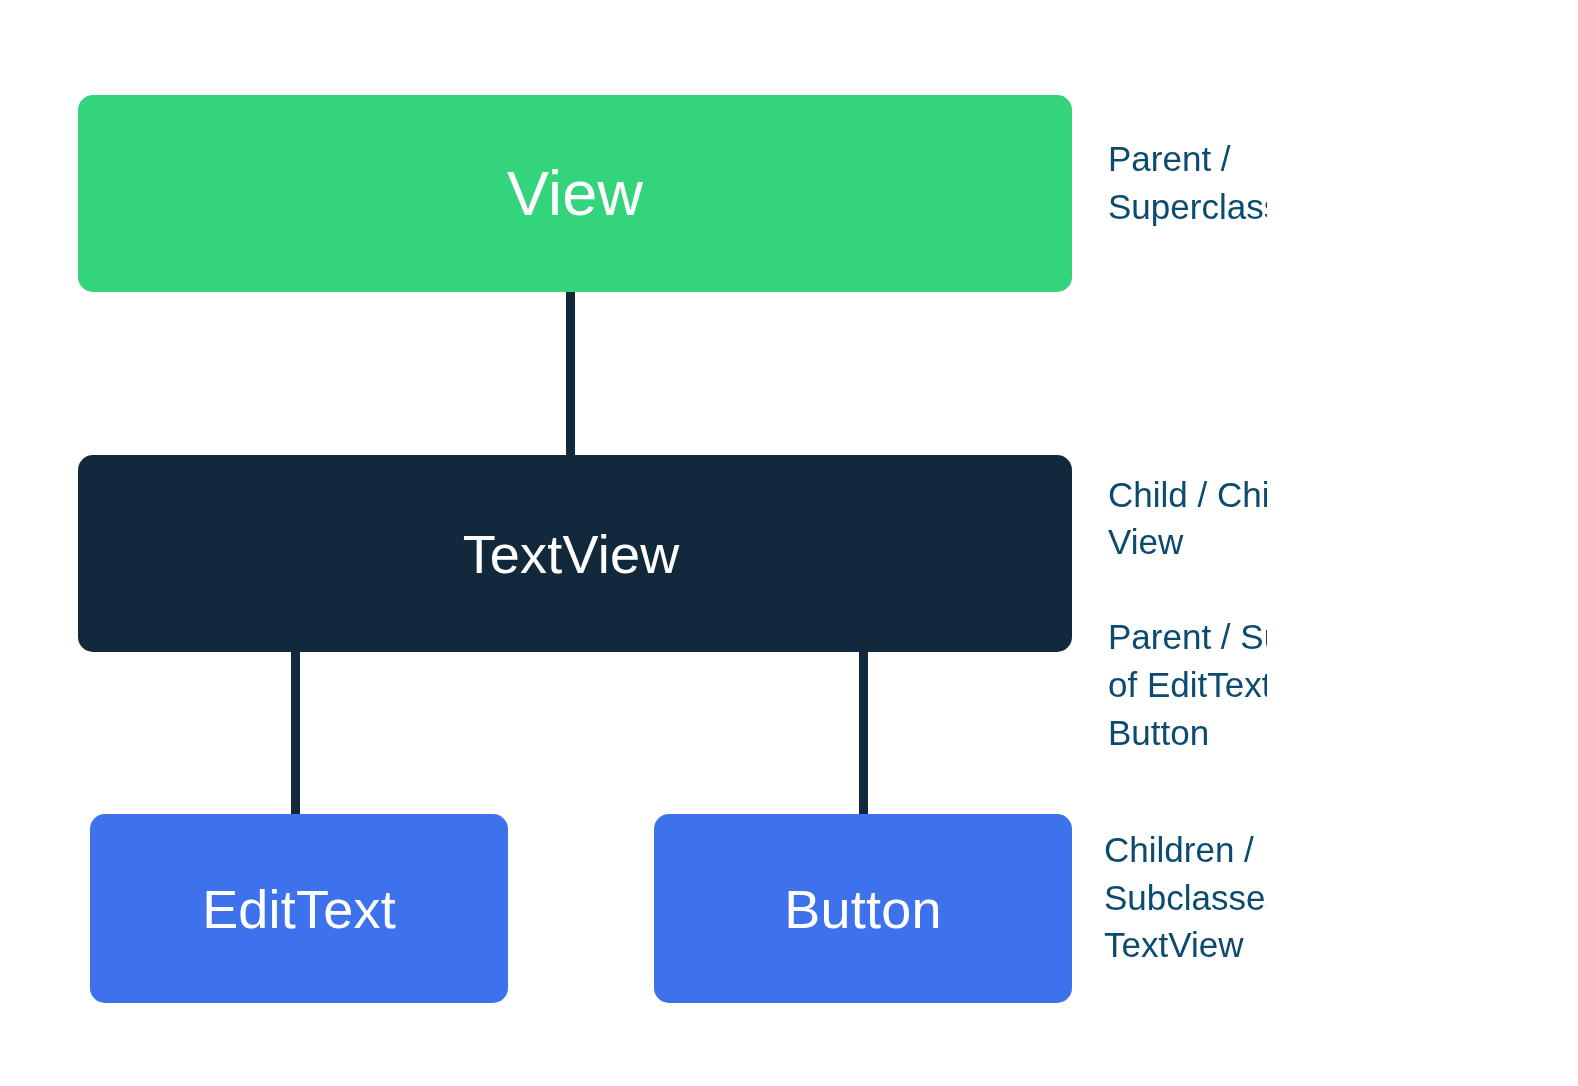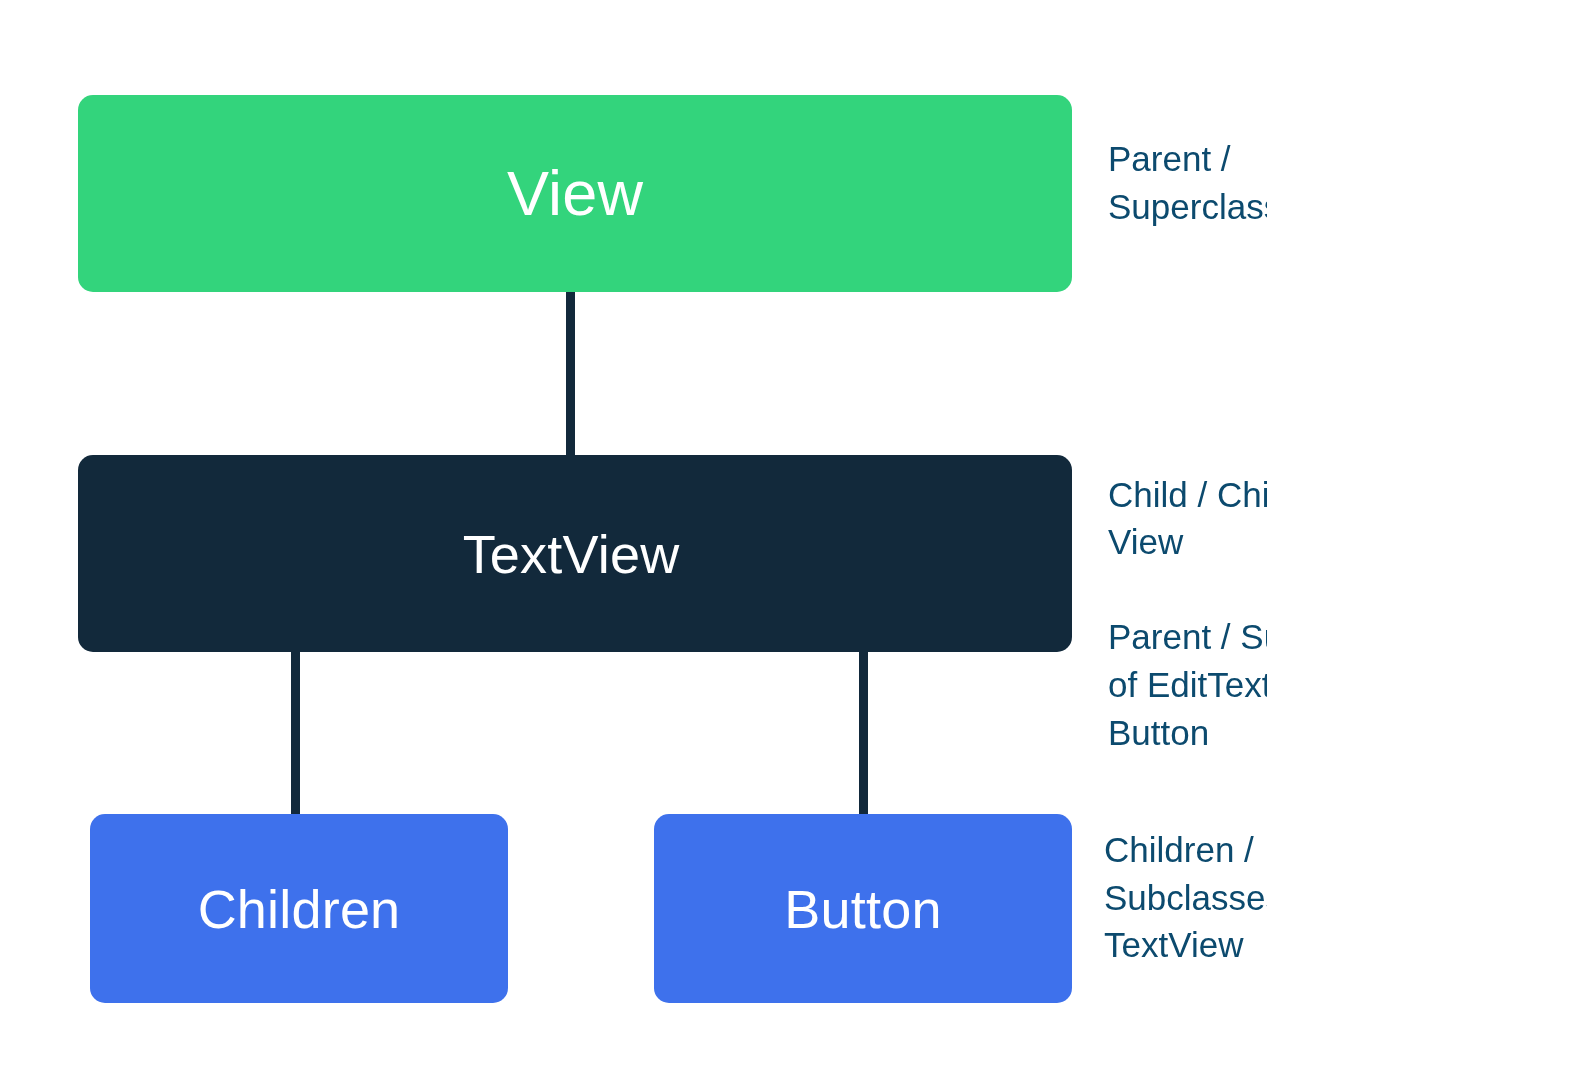--- a/index.html
+++ b/index.html
@@ -145,21 +145,21 @@
 
   <div class="node" id="node-view">
     <span class="node-label">View</span>
   </div>
 
   <div class="node" id="node-textview">
     <span class="node-label">TextView</span>
   </div>
 
   <div class="node" id="node-edittext">
-    <span class="node-label">Children</span>
+    <span class="node-label">EditText</span>
   </div>
 
   <div class="node" id="node-button">
     <span class="node-label">Button</span>
   </div>
 
   <div class="annotation" id="annotation-root">Parent /
 Superclass</div>
 
   <div class="annotation" id="annotation-middle">

